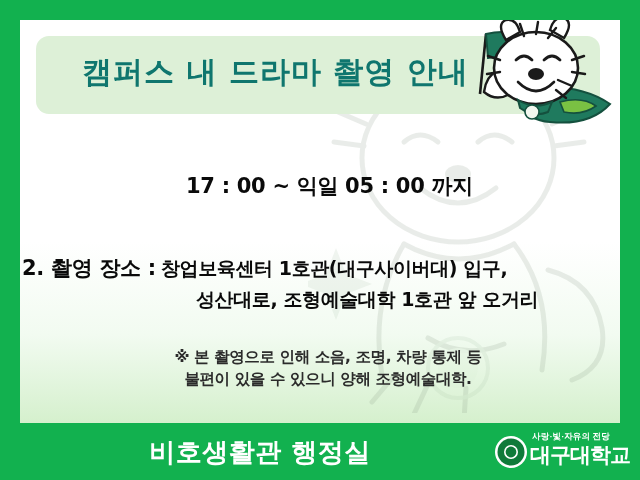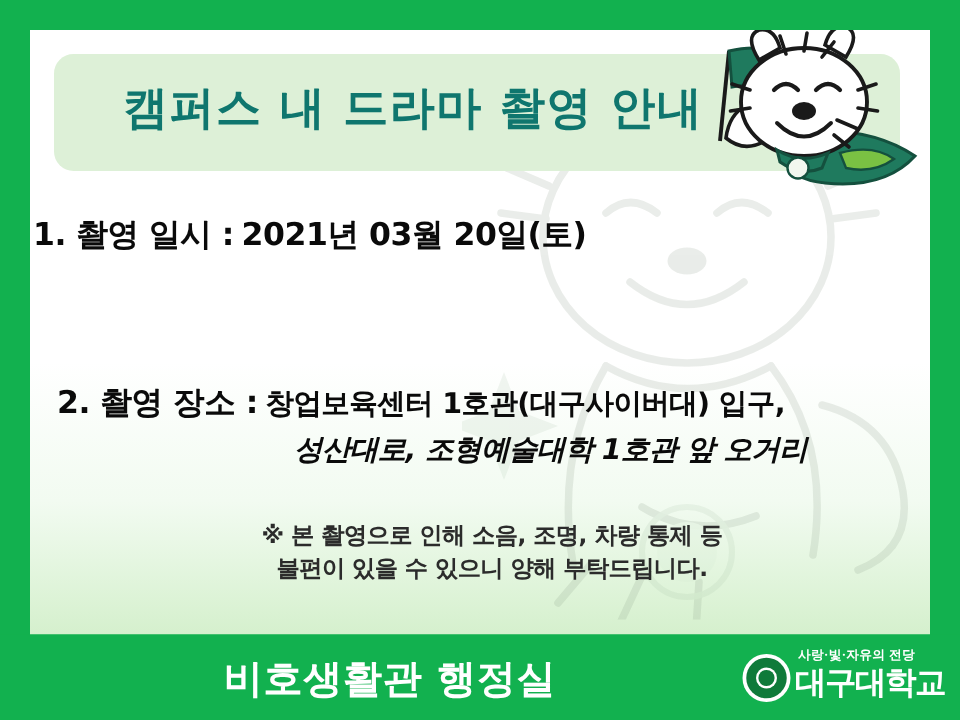--- a/index.html
+++ b/index.html
@@ -88,22 +88,22 @@
   }
   .sub-note {
     font-size: 14.5px;
     font-weight: bold;
     color: #1a1a1a;
     letter-spacing: -0.4px;
   }
   .l1 { left: 2px;   top: 122px; }
   .l2 { left: 166px; top: 152px; }
   .l3 { left: 163px; top: 186px; }
-  .l4 { left: 2px;   top: 234px; margin-left: 16px; }
-  .l5 { left: 176px; top: 267px; font-style: italic; }
+  .l4 { left: 2px;   top: 234px; }
+  .l5 { left: 176px; top: 267px; }
 
   .bottom-note {
     position: absolute;
     left: 0;
     right: 0;
     top: 326px;
     text-align: center;
     font-size: 15.5px;
     font-weight: bold;
     color: #2b2b2b;
@@ -229,34 +229,31 @@
       <path d="M76 44 q8 -8 16 0" stroke="#1a1a1a" stroke-width="2.8" fill="none" stroke-linecap="round"></path>
       <path d="M104 44 q8 -8 16 0" stroke="#1a1a1a" stroke-width="2.8" fill="none" stroke-linecap="round"></path>
 
       <ellipse cx="96" cy="58" rx="8" ry="6" fill="#1a1a1a"></ellipse>
       <path d="M78 66 q18 18 36 0" stroke="#1a1a1a" stroke-width="2.6" fill="none" stroke-linecap="round"></path>
 
       <path d="M78 84 q16 10 34 2 l-4 10 q-14 6 -28 -4 z" fill="#1f7a5e" stroke="#14503e" stroke-width="2"></path>
       <circle cx="92" cy="96" r="7" fill="#f2f7ef" stroke="#14503e" stroke-width="1.6"></circle>
     </svg>
 
-    <div class="line l1">
-      <span class="item-label">1.  촬영 일시 :</span>
-      <span class="item-value-big">2021년 03월 20일(토)</span>
-    </div>
+    <div class="line l2 item-value-big">17 : 00 ~ 익일 05 : 00 까지</div>
 
     <div class="line l4">
       <span class="item-label">2. 촬영 장소 :</span>
       <span class="item-value-mid">창업보육센터 1호관(대구사이버대) 입구,</span>
     </div>
     <div class="line l5 item-value-mid">성산대로, 조형예술대학 1호관 앞 오거리</div>
 
     <div class="bottom-note">
       <div>※ 본 촬영으로 인해 소음, 조명, 차량 통제 등</div>
-      <div>불편이 있을 수 있으니 양해 부탁드립니다.</div>
+      <div>불편이 있을 수 있으니 양해 조형예술대학.</div>
     </div>
   </div>
 
   <div class="footer">
     <div class="footer-title">비호생활관 행정실</div>
     <div class="logo-wrap">
       <svg class="logo-mark" viewBox="0 0 34 34">
         <ellipse cx="17" cy="17" rx="16" ry="16" fill="#ffffff"></ellipse>
         <ellipse cx="17" cy="17" rx="13.5" ry="13.5" fill="#0f7a3a"></ellipse>
         <path d="M17 5 a12 12 0 0 1 0 24 a9 9 0 0 0 0 -24 z" fill="#e8d21a"></path>

